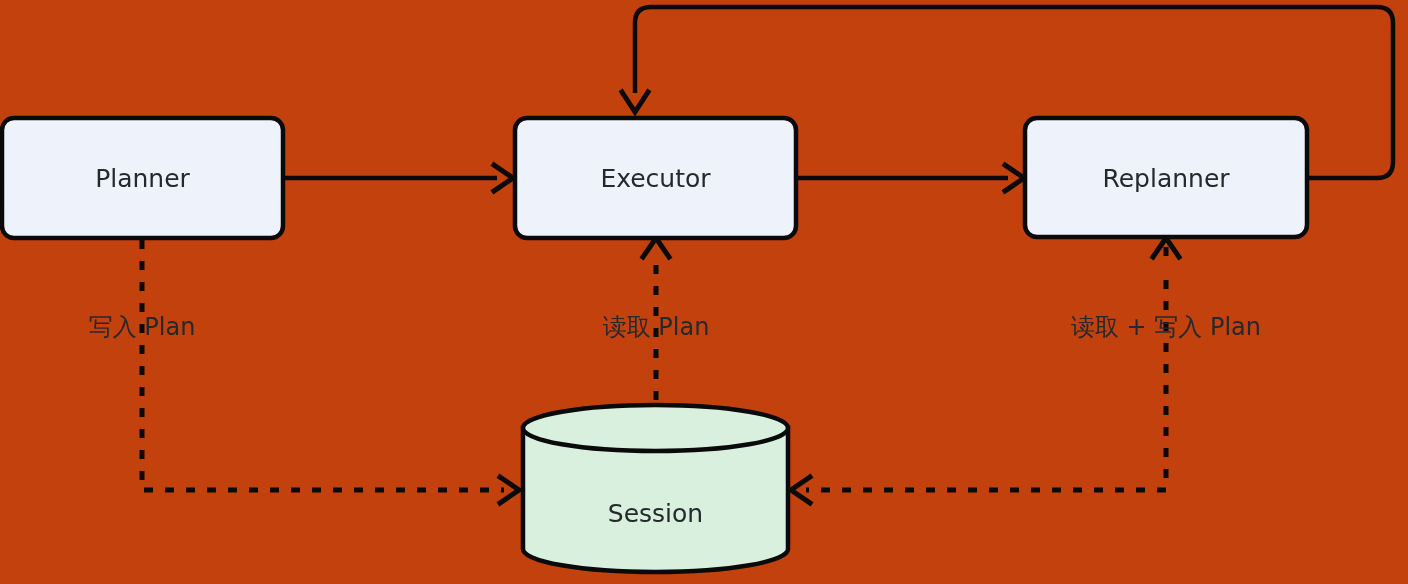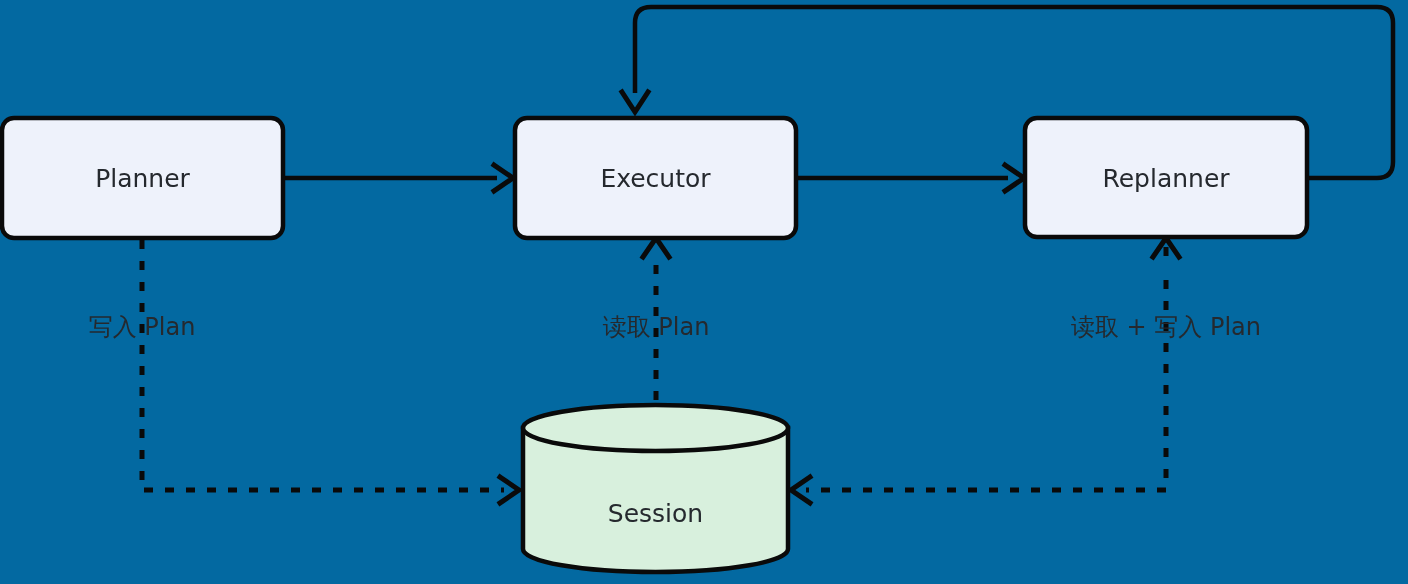--- a/index.html
+++ b/index.html
@@ -7,21 +7,21 @@
     padding: 0;
     background: #ffffff;
   }
   body {
     font-family: "DejaVu Sans", "Liberation Sans", sans-serif;
   }
   #canvas {
     position: relative;
     width: 1408px;
     height: 584px;
-    background: #0369a1;
+    background: #c2410c;
     overflow: hidden;
   }
   #diagram-svg {
     position: absolute;
     inset: 0;
     width: 1408px;
     height: 584px;
   }
   .node-label {
     font-family: "DejaVu Sans", "Liberation Sans", sans-serif;

